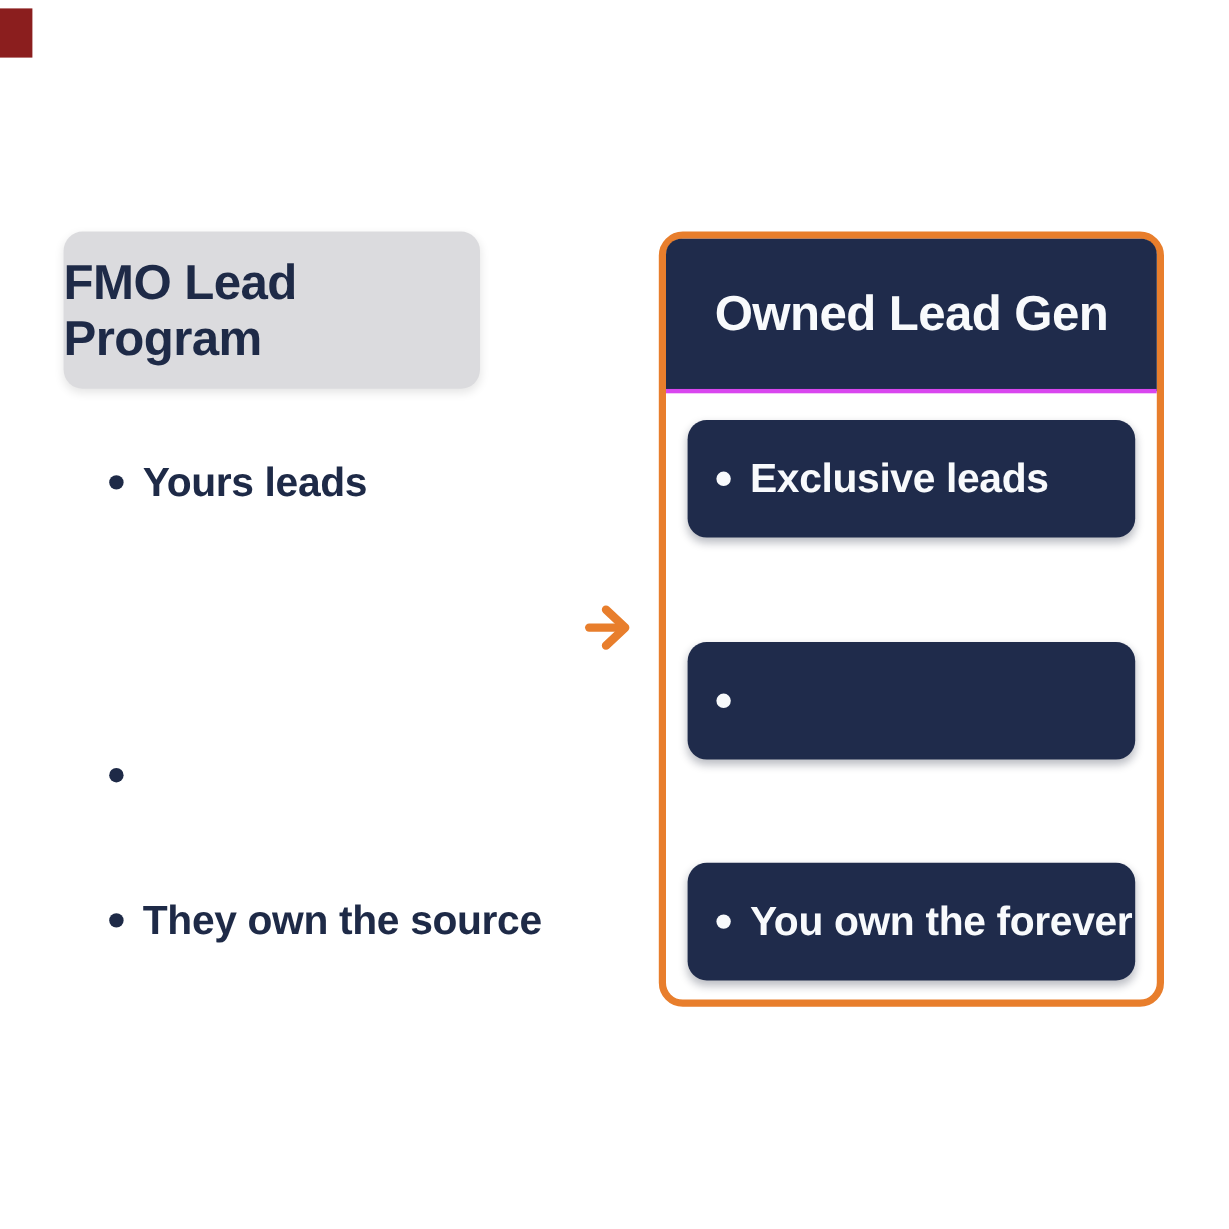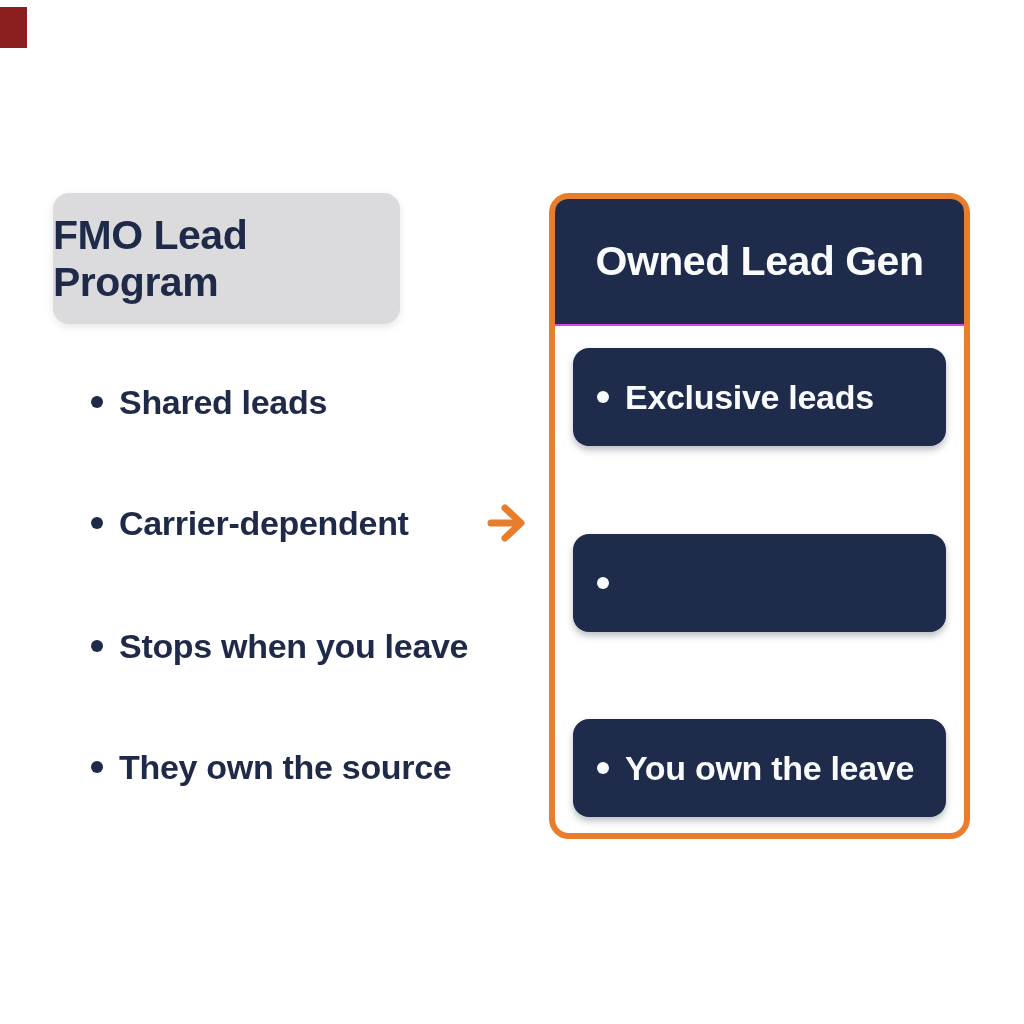--- a/index.html
+++ b/index.html
@@ -25,21 +25,21 @@
   
   .arrow{position:absolute;left:486px;top:500px;width:46px;height:46px;}
 
   
   .right-panel{
     position:absolute;left:549px;top:193px;width:421px;height:646px;
     border:6px solid #E87E2C;border-radius:20px;background:#ffffff;
     box-sizing:border-box;display:flex;flex-direction:column;
   }
   .right-header{
-    height:125px;flex:0 0 auto;background:#1F2B4B;border-bottom:2px solid #d946ef;
+    height:125px;flex:0 0 auto;background:#1F2B4B;border-bottom:4px solid #d946ef;
     border-radius:13px 13px 0 0;display:flex;align-items:center;justify-content:center;
   }
   .right-header .hdr-text{font-size:41px;font-weight:700;color:#F8FAFC;letter-spacing:-0.5px;}
   .right-body{
     flex:1 1 auto;display:flex;flex-direction:column;justify-content:space-between;
     padding:22px 18px 16px 18px;
     border-radius:18px;
   }
   .r-box{
     height:98px;flex:0 0 auto;background:#1F2B4B;border-radius:16px;
@@ -55,29 +55,24 @@
 <div class="canvas">
 
   <div class="corner-marker"></div>
 
   <div class="left-header">
     <span class="hdr-text">FMO Lead Program</span>
   </div>
 
   <div class="l-item li-0">
     <span class="dot"></span>
-    <span class="l-label">Shared leads</span>
-  </div>
-  <div class="l-item li-1">
-    <span class="dot"></span>
-    <span class="l-label">Carrier-dependent</span>
+    <span class="l-label">Yours leads</span>
   </div>
   <div class="l-item li-2">
     <span class="dot"></span>
-    <span class="l-label">Stops when you leave</span>
   </div>
   <div class="l-item li-3">
     <span class="dot"></span>
     <span class="l-label">They own the source</span>
   </div>
 
   <svg class="arrow" viewBox="0 0 46 46">
     <path d="M5 23 H30" fill="none" stroke="#E87E2C" stroke-width="7" stroke-linecap="round"></path>
     <path d="M19 8 L35 23 L19 38" fill="none" stroke="#E87E2C" stroke-width="7" stroke-linecap="round" stroke-linejoin="round"></path>
   </svg>
@@ -89,18 +84,18 @@
     <div class="right-body">
       <div class="r-box">
         <span class="dot"></span>
         <span class="r-label">Exclusive leads</span>
       </div>
       <div class="r-box">
         <span class="dot"></span>
       </div>
       <div class="r-box">
         <span class="dot"></span>
-        <span class="r-label">You own the leave</span>
+        <span class="r-label">You own the forever</span>
       </div>
     </div>
   </div>
 
 </div>
 
 </body></html>

